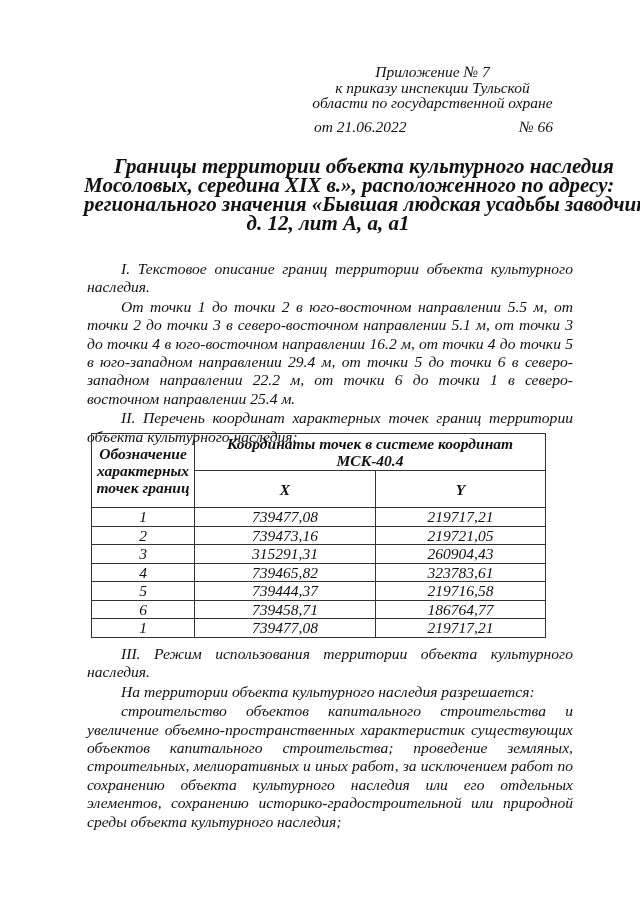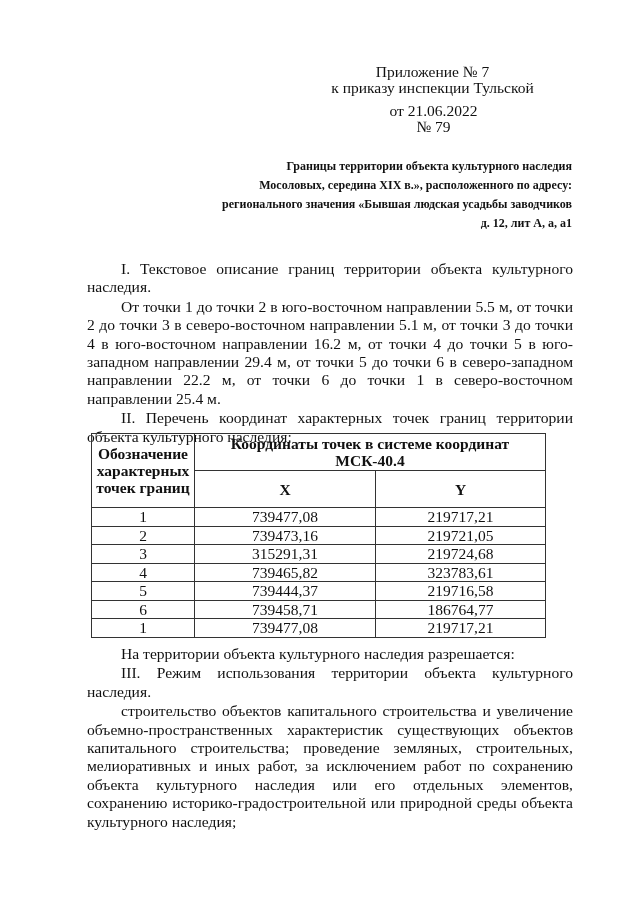--- a/index.html
+++ b/index.html
@@ -1,24 +1,24 @@
 <!DOCTYPE html>
 <html><head>
 <meta charset="utf-8">
 <style>
   html, body { margin: 0; padding: 0; background: #ffffff; }
   body { width: 640px; height: 905px; position: relative; overflow: hidden;
          font-family: "Liberation Serif", "DejaVu Serif", serif; color: #111; }
-  .page { position: absolute; left: 0; top: 0; width: 532px; height: 905px; }
+  .page { position: absolute; left: 0; top: 0; width: 532px; height: 905px; font-style: italic; }
   .approval { position: absolute; left: 300px; top: 64px; width: 265px;
               text-align: center; font-size: 15.5px; line-height: 15.5px; }
   .approval .dateline { display: flex; justify-content: space-between;
-                        margin-top: 8px; padding: 0 12px 0 14px; flex-direction: column; }
+                        margin-top: 8px; padding: 0 12px 0 14px; }
   .title { position: absolute; left: 84px; top: 157px; width: 488px;
-           text-align: right; font-weight: bold; font-size: 12px; line-height: 19px; }
+           text-align: center; font-weight: bold; font-size: 21px; line-height: 19px; }
   .title .ln { display: block; white-space: nowrap; }
   .title .ln1 { padding-left: 30px; }
   .body { position: absolute; left: 86px; width: 488px; font-size: 15.6px; line-height: 18.4px; }
   .body p { margin: 1px; text-align: justify; text-align-last: left; }
   .body .ind { text-indent: 34px; }
   .sec1 { top: 259px; }
   table.coords { position: absolute; left: 91px; top: 433px; width: 455px;
                  border-collapse: collapse; font-size: 15.5px; padding-left: 48px; }
   table.coords td, table.coords th { border: 1px solid #333; text-align: center;
                  padding: 0; line-height: 17px; }
@@ -31,23 +31,24 @@
   .sec3 { top: 644px; }
 </style>
 </head>
 <body>
 
 <div class="page">
 
   <div class="approval">
     <div>Приложение № 7</div>
     <div>к приказу инспекции Тульской</div>
+    <div>области по государственной охране</div>
     <div class="dateline">
       <span>от 21.06.2022</span>
-      <span>№ 79</span>
+      <span>№ 66</span>
     </div>
   </div>
 
   <div class="title">
     <span class="ln ln1">Границы территории объекта культурного наследия</span>
     <span class="ln">Мосоловых, середина XIX в.», расположенного по адресу:</span>
     <span class="ln">регионального значения «Бывшая людская усадьбы заводчиков</span>
     <span class="ln">д. 12, лит А, а, а1</span>
   </div>
 
@@ -75,21 +76,21 @@
           <td>219717,21</td>
         </tr>
         <tr>
           <td>2</td>
           <td>739473,16</td>
           <td>219721,05</td>
         </tr>
         <tr>
           <td>3</td>
           <td>315291,31</td>
-          <td>219724,68</td>
+          <td>260904,43</td>
         </tr>
         <tr>
           <td>4</td>
           <td>739465,82</td>
           <td>323783,61</td>
         </tr>
         <tr>
           <td>5</td>
           <td>739444,37</td>
           <td>219716,58</td>
@@ -101,18 +102,18 @@
         </tr>
         <tr>
           <td>1</td>
           <td>739477,08</td>
           <td>219717,21</td>
         </tr>
       </tbody>
   </table>
 
   <div class="body sec3">
+    <p class="ind">III. Режим использования территории объекта культурного наследия.</p>
     <p class="ind">На территории объекта культурного наследия разрешается:</p>
-    <p class="ind">III. Режим использования территории объекта культурного наследия.</p>
     <p class="ind">строительство объектов капитального строительства и увеличение объемно-пространственных характеристик существующих объектов капитального строительства; проведение земляных, строительных, мелиоративных и иных работ, за исключением работ по сохранению объекта культурного наследия или его отдельных элементов, сохранению историко-градостроительной или природной среды объекта культурного наследия;</p>
   </div>
 
 </div>
 
 </body></html>

